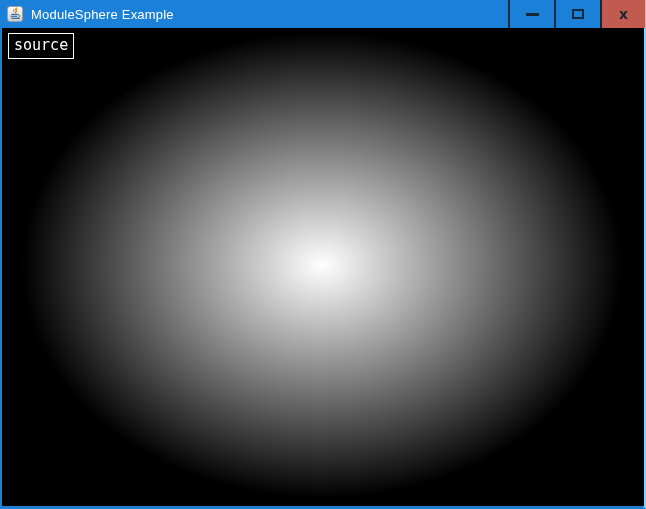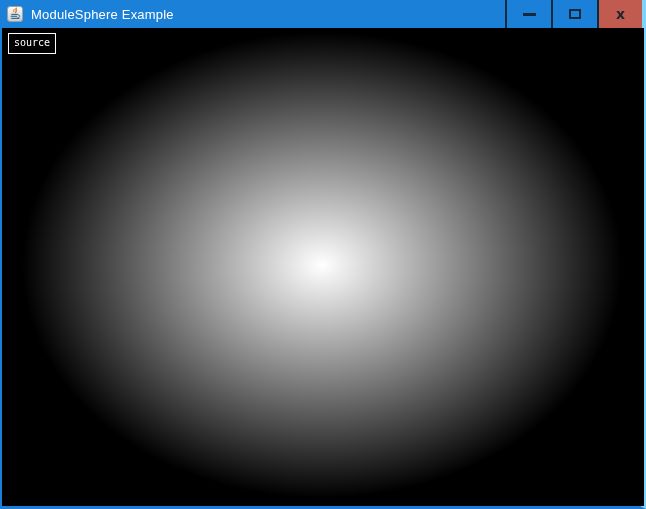--- a/index.html
+++ b/index.html
@@ -7,21 +7,21 @@
     width: 646px; height: 509px;
     overflow: hidden;
     font-family: "Liberation Sans", sans-serif;
     background: #2b2b2b;
   }
 
   
   .window {
     width: 646px; height: 509px;
     border-left: 2px solid #1b80d7;
-    border-right: 6px solid #7dd3fc;
+    border-right: 3px solid #7dd3fc;
     border-bottom: 3px solid #1b80d7;
     display: flex;
     flex-direction: column;
     background: #000;
   }
 
   
   .titlebar {
     height: 28px;
     flex: 0 0 28px;
@@ -86,21 +86,21 @@
     background-color: #000000;
     
   }
   .source-btn {
     position: absolute;
     left: 6px; top: 5px;
     background: #000000;
     color: #ffffff;
     border: 1px solid #ffffff;
     font-family: "DejaVu Sans Mono", monospace;
-    font-size: 10px;
+    font-size: 15px;
     line-height: 1;
     padding: 4px 5px 5px 5px;
     cursor: pointer;
     border-radius: 0;
   }
 </style>
 </head>
 <body>
 
 <div class="window">

